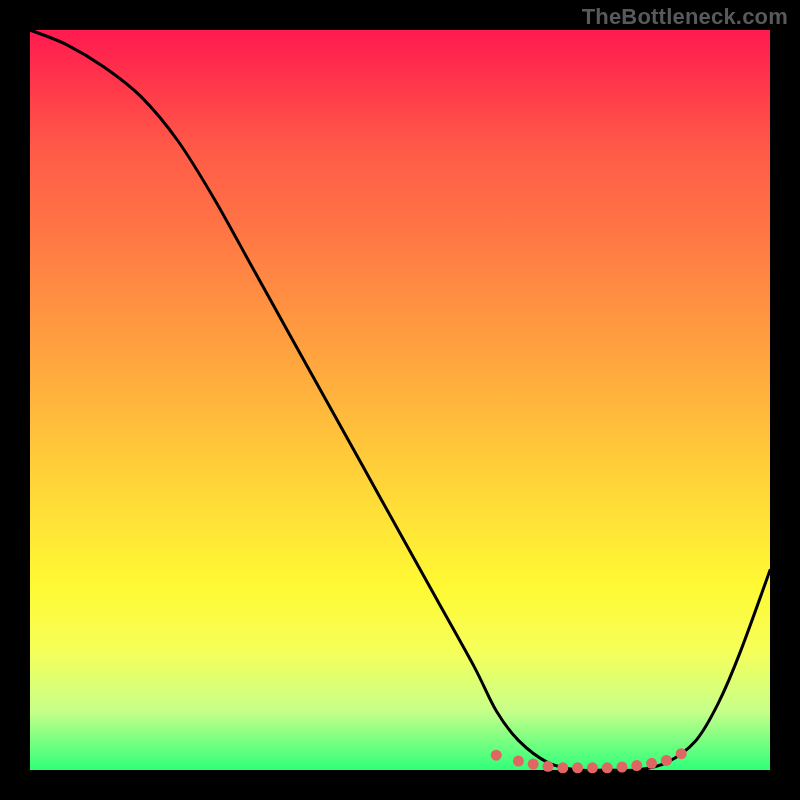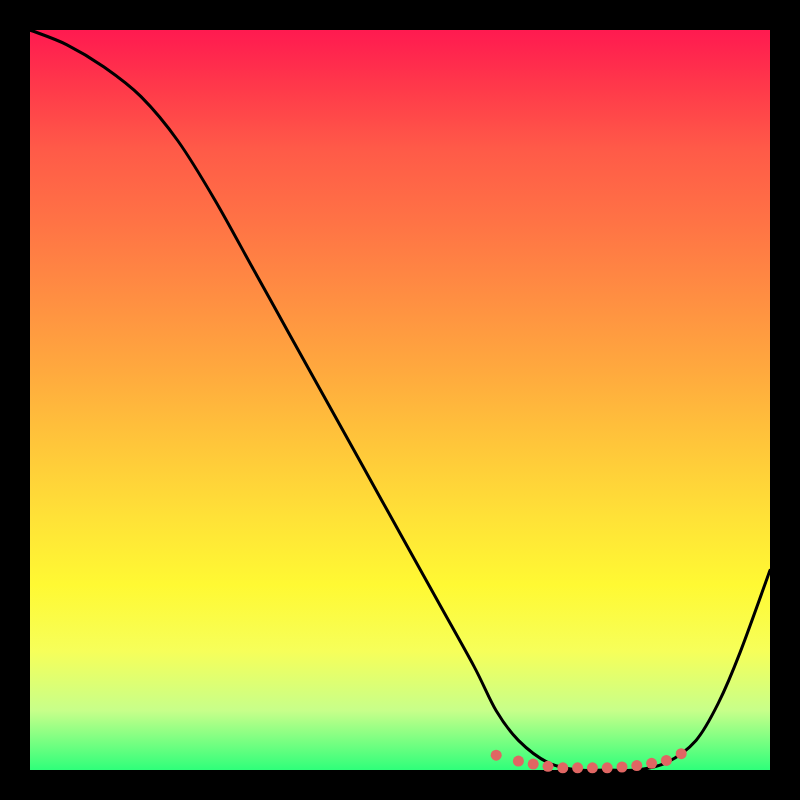--- a/index.html
+++ b/index.html
@@ -56,20 +56,21 @@
     top: 0;
     width: 740px;
     height: 740px;
     overflow: visible;
   }
 </style>
 </head>
 <body>
 
 <div class="container">
+  <div class="watermark">TheBottleneck.com</div>
 
   <div class="plot-area">
     <svg class="curve" viewBox="0 0 740 740" preserveAspectRatio="none">
       <path id="curve-path" fill="none" stroke="#000000" stroke-width="3" stroke-linecap="round" stroke-linejoin="round" d="M 0.0 0.0 C 6.2 2.5, 24.7 8.6, 37.0 14.8 C 49.3 21.0, 61.7 28.4, 74.0 37.0 C 86.3 45.6, 98.7 54.3, 111.0 66.6 C 123.3 78.9, 135.7 93.7, 148.0 111.0 C 160.3 128.3, 172.7 149.2, 185.0 170.2 C 197.3 191.2, 209.7 214.6, 222.0 236.8 C 234.3 259.0, 246.7 281.2, 259.0 303.4 C 271.3 325.6, 283.7 347.8, 296.0 370.0 C 308.3 392.2, 320.7 414.4, 333.0 436.6 C 345.3 458.8, 357.7 481.0, 370.0 503.2 C 382.3 525.4, 394.7 547.6, 407.0 569.8 C 419.3 592.0, 434.1 617.9, 444.0 636.4 C 453.9 654.9, 458.8 668.5, 466.2 680.8 C 473.6 693.1, 479.8 701.8, 488.4 710.4 C 497.0 719.0, 508.1 727.7, 518.0 732.6 C 527.9 737.5, 537.7 738.8, 547.6 740.0 C 557.5 741.2, 567.3 740.0, 577.2 740.0 C 587.1 740.0, 596.9 741.2, 606.8 740.0 C 616.7 738.8, 626.5 737.5, 636.4 732.6 C 646.3 727.7, 657.4 720.3, 666.0 710.4 C 674.6 700.5, 680.8 688.2, 688.2 673.4 C 695.6 658.6, 701.8 643.8, 710.4 621.6 C 719.0 599.4, 735.1 553.8, 740.0 540.2"></path>
       <g id="markers-group">
           <circle cx="466.2" cy="725.2" r="5.5" fill="#e06663"></circle>
           <circle cx="488.4" cy="731.1" r="5.5" fill="#e06663"></circle>
           <circle cx="503.2" cy="734.1" r="5.5" fill="#e06663"></circle>
           <circle cx="518.0" cy="736.3" r="5.5" fill="#e06663"></circle>
           <circle cx="532.8" cy="737.8" r="5.5" fill="#e06663"></circle>

